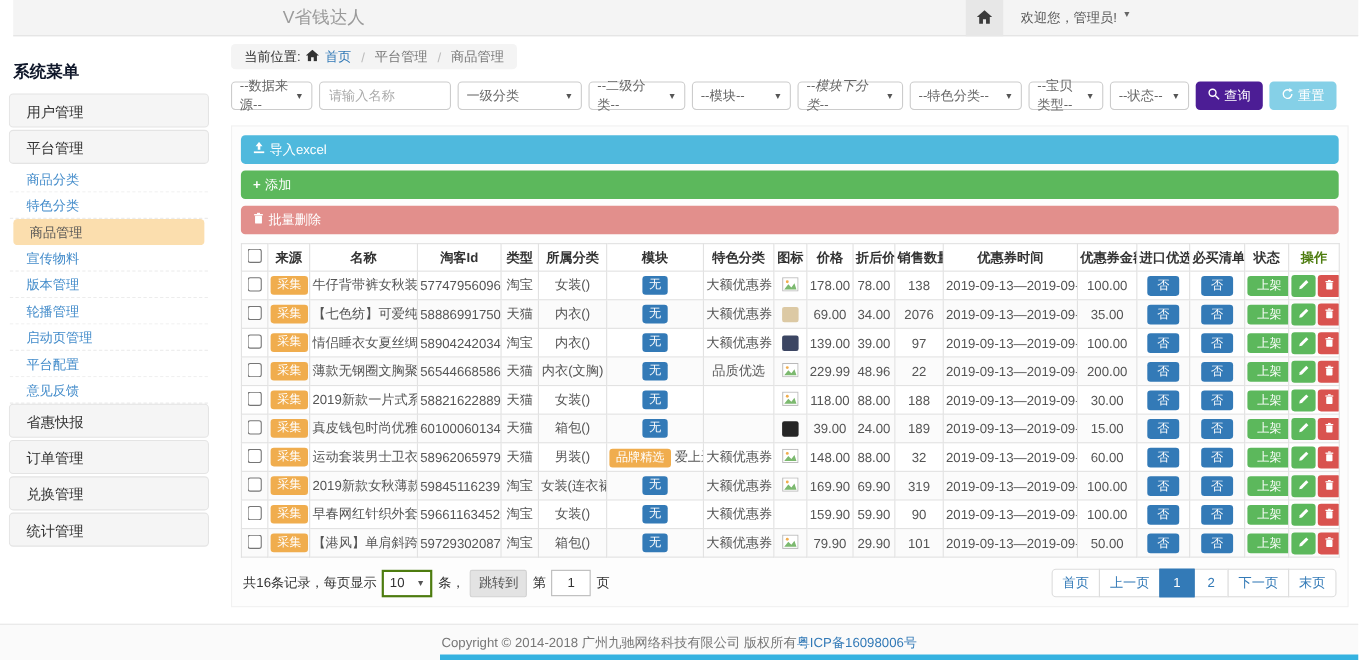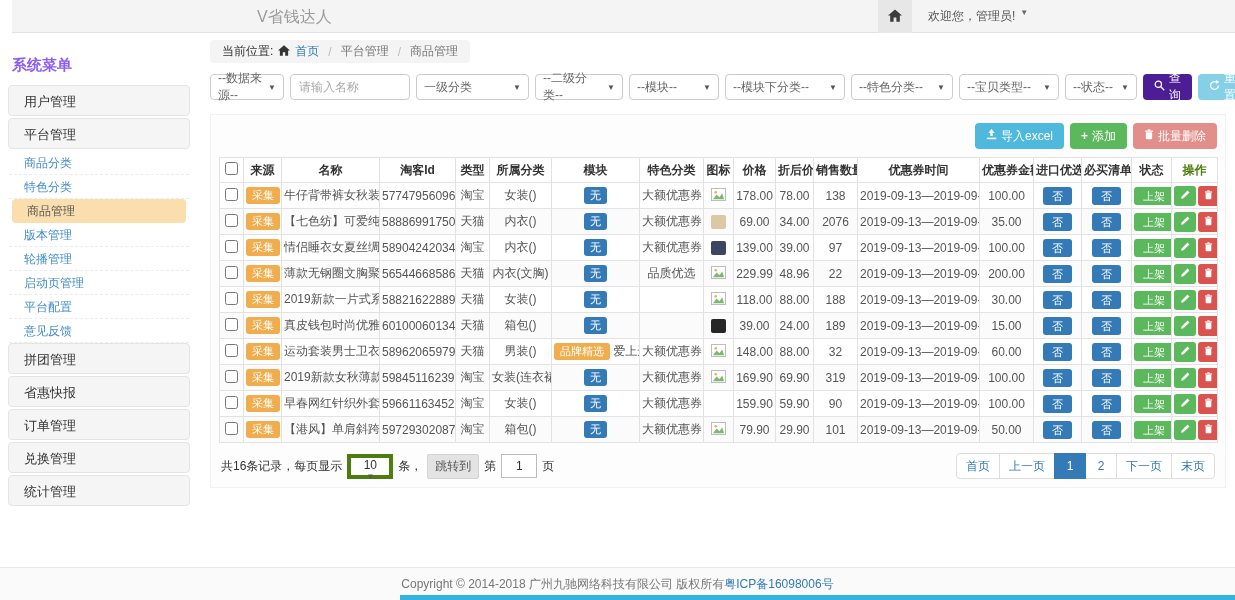--- a/index.html
+++ b/index.html
@@ -10,21 +10,21 @@
   }
   
   .topbar { position:absolute; top:0; left:12px; right:0; height:33px; background:#f4f4f4; border-bottom:1px solid #e2e2e2; z-index:4; }
   .brand { position:absolute; left:245px; top:0; line-height:33px; font-size:16px; color:#9a9a9a; }
   .top-right { position:absolute; left:866px; right:0; top:0; height:33px; display:flex; align-items:center; }
   .home-btn { width:34px; height:33px; background:#e7e7e7; display:flex; align-items:center; justify-content:center; cursor:pointer; }
   .welcome { margin-left:16px; color:#555; cursor:pointer; display:flex; align-items:flex-start; gap:5px; }
   .caret { font-size:8px; color:#666; }
   
   .sidebar { position:absolute; left:8px; top:42px; width:182px; bottom:0; overflow:hidden; }
-  .side-title { color:#8b5cf6; font-weight:bold; font-size:15px; padding:14px 0 10px 4px; }
+  .side-title { color:#0f172a; font-weight:bold; font-size:15px; padding:14px 0 10px 4px; }
   .side-group { height:31px; line-height:31px; background:#f5f5f5; border:1px solid #e4e4e4; border-radius:4px; padding-left:15px; margin-bottom:2px; color:#333; font-size:13px; cursor:pointer; }
   .side-sub { height:24px; line-height:24px; padding-left:15px; color:#428bca; border-bottom:1px dashed #ececec; background:#fff; margin:0 1px; cursor:pointer; }
   .side-sub.active { background:#fbdeae; border-radius:4px; color:#555; margin:0 4px; border-bottom-color:transparent; }
   
   .main { position:absolute; left:210px; top:40px; width:1016px; }
   .breadcrumb { display:inline-flex; align-items:center; background:#f4f4f4; border-radius:4px; padding:0 12px; height:23px; margin-bottom:11px; color:#333; gap:5px; }
   .breadcrumb .link { color:#337ab7; cursor:pointer; }
   .breadcrumb .sep { color:#bbb; margin:0 4px; }
   .breadcrumb .cur { color:#777; }
   .filters { display:flex; gap:6px; margin-bottom:14px; align-items:center; flex-wrap:nowrap; }
@@ -32,38 +32,38 @@
   .fselect .arrow { font-size:8px; color:#555; margin-left:5px; }
   .finput { height:26px; border:1px solid #ccc; border-radius:4px; padding:0 8px; font-size:12px; color:#555; flex:none; font-family:inherit; }
   .finput::placeholder { color:#aaa; }
   .btn { height:26px; border:none; border-radius:4px; color:#fff; font-size:12px; display:inline-flex; align-items:center; gap:4px; padding:0 11px; cursor:pointer; font-family:inherit; }
   .btn-query { background:#4c1d95; }
   .btn-reset { background:#85d0e7; }
   .btn-import { background:#4fb9dd; }
   .btn-add { background:#5cb85c; }
   .btn-bdel { background:#e28f8c; }
   .panel { background:#fdfdfd; border:1px solid #f1f1f1; padding:8px; }
-  .toolbar { display:flex; justify-content:flex-end; gap:6px; margin-bottom:8px; }
+  .toolbar { display:flex; gap:6px; margin-bottom:8px;flex-direction:column; }
   table { width:100%; border-collapse:collapse; background:#fff; table-layout:fixed; }
   th,td { border:1px solid #e2e2e2; text-align:center; padding:0 2px; height:26px; overflow:hidden; white-space:nowrap; font-size:12px; color:#555; }
   th { color:#333; font-weight:bold; background:#fff; height:25px; }
   th.op-head { color:#4d7c0f; }
   tr:nth-child(even) td { background:#fbfbfb; }
   .badge { display:inline-block; padding:2px 6px; border-radius:3px; color:#fff; font-size:11px; line-height:13px; }
   .bg-orange { background:#f0ad4e; }
   .bg-blue { background:#337ab7; }
   .cellbtn { display:inline-block; padding:3px 9px; border-radius:3px; color:#fff; font-size:11px; line-height:12px; cursor:pointer; }
   .bg-green { background:#5cb85c; }
   .opwrap { display:inline-flex; gap:2px; }
   .op-edit { background:#5cb85c; padding:3px 6px; border-radius:3px; cursor:pointer; display:inline-flex; align-items:center; }
   .op-del { background:#d9534f; padding:3px 6px; border-radius:3px; cursor:pointer; display:inline-flex; align-items:center; }
   .thumb { display:inline-block; width:15px; height:14px; border-radius:2px; vertical-align:middle; }
   .pagerow { display:flex; justify-content:space-between; align-items:center; margin-top:10px; padding:0 2px; }
   .pageinfo { display:flex; align-items:center; gap:5px; color:#333; }
-  .pp-select { width:46px; height:25px; border:4px solid #4d7c0f; display:flex; align-items:center; justify-content:space-between; padding:0 5px; background:#fff; cursor:pointer; color:#333;flex-direction:column; }
+  .pp-select { width:46px; height:25px; border:2px solid #4d7c0f; display:flex; align-items:center; justify-content:space-between; padding:0 5px; background:#fff; cursor:pointer; color:#333; }
   .jump-btn { background:#e3e3e3; border:1px solid #d2d2d2; padding:3px 7px; color:#555; border-radius:2px; cursor:pointer; }
   .page-input { width:36px; height:24px; border:1px solid #bbb; text-align:center; font-family:inherit; font-size:12px; color:#333; }
   .pager { display:flex; }
   .pg { min-width:32px; padding:0 9px; height:26px; line-height:24px; border:1px solid #ddd; color:#337ab7; background:#fff; margin-left:-1px; cursor:pointer; text-align:center; }
   .pg.active { background:#337ab7; color:#fff; border-color:#337ab7; position:relative; }
   .pg:first-child { border-radius:4px 0 0 4px; margin-left:0; }
   .pg:last-child { border-radius:0 4px 4px 0; }
   
   .footer { position:absolute; left:0; right:0; bottom:0; height:33px; border-top:1px solid #e7e7e7; background:#fafafa; text-align:center; line-height:33px; color:#777; z-index:6; }
   .footer .icp { color:#337ab7; cursor:pointer; }
@@ -88,26 +88,26 @@
 </div>
 
 <div class="sidebar">
   <div class="side-title">系统菜单</div>
   <div>
       <div class="side-group">用户管理</div>
       <div class="side-group">平台管理</div>
       <div class="side-sub">商品分类</div>
       <div class="side-sub">特色分类</div>
       <div class="side-sub active">商品管理</div>
+      <div class="side-sub">宣传物料</div>
       <div class="side-sub">版本管理</div>
       <div class="side-sub">轮播管理</div>
       <div class="side-sub">启动页管理</div>
       <div class="side-sub">平台配置</div>
       <div class="side-sub">意见反馈</div>
-      <div class="side-group">拼团管理</div>
       <div class="side-group">省惠快报</div>
       <div class="side-group">订单管理</div>
       <div class="side-group">兑换管理</div>
       <div class="side-group">统计管理</div>
     </div>
 </div>
 
 <div class="main">
 
   <div class="breadcrumb">
@@ -128,27 +128,27 @@
           <span class="arrow">▼</span>
         </div><input class="finput" placeholder="请输入名称" style="width: 120px;"><div class="fselect" style="width: 113px;">
           <span>一级分类</span>
           <span class="arrow">▼</span>
         </div><div class="fselect" style="width: 88px;">
           <span>--二级分类--</span>
           <span class="arrow">▼</span>
         </div><div class="fselect" style="width: 90px;">
           <span>--模块--</span>
           <span class="arrow">▼</span>
-        </div><div class="fselect" style="width: 120px;">
+        </div><div class="fselect" style="width: 96px; font-style: italic;">
           <span>--模块下分类--</span>
           <span class="arrow">▼</span>
         </div><div class="fselect" style="width: 102px;">
           <span>--特色分类--</span>
           <span class="arrow">▼</span>
-        </div><div class="fselect" style="width: 100px;">
+        </div><div class="fselect" style="width: 68px;">
           <span>--宝贝类型--</span>
           <span class="arrow">▼</span>
         </div><div class="fselect" style="width: 72px;">
           <span>--状态--</span>
           <span class="arrow">▼</span>
         </div></span>
     <button class="btn btn-query">
       <span><svg width="11" height="11" viewBox="0 0 14 14">
             <circle cx="5.5" cy="5.5" r="4" fill="none" stroke="#fff" stroke-width="1.6"></circle>
             <line x1="8.7" y1="8.7" x2="13" y2="13" stroke="#fff" stroke-width="1.8"></line>

